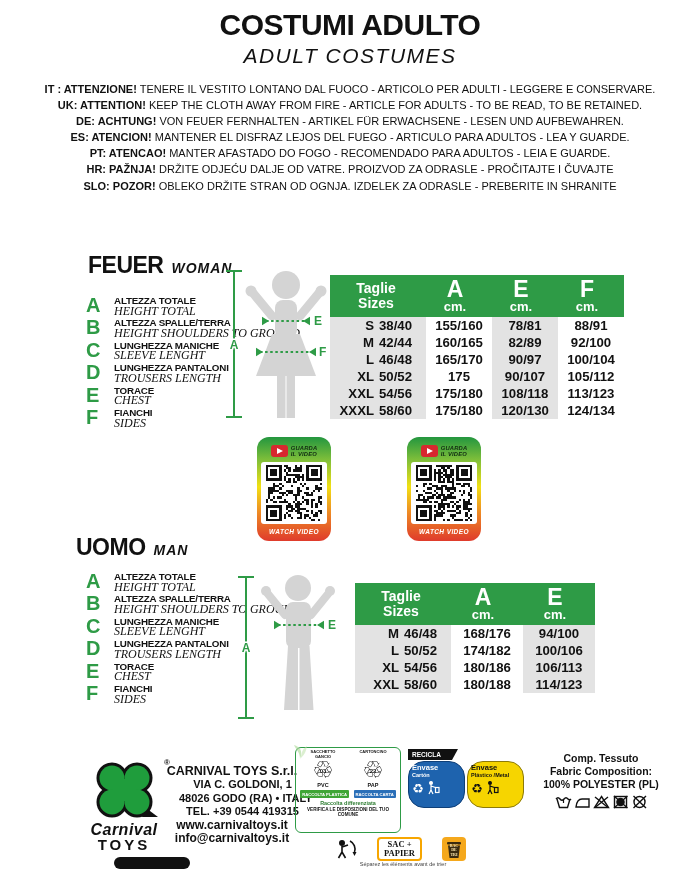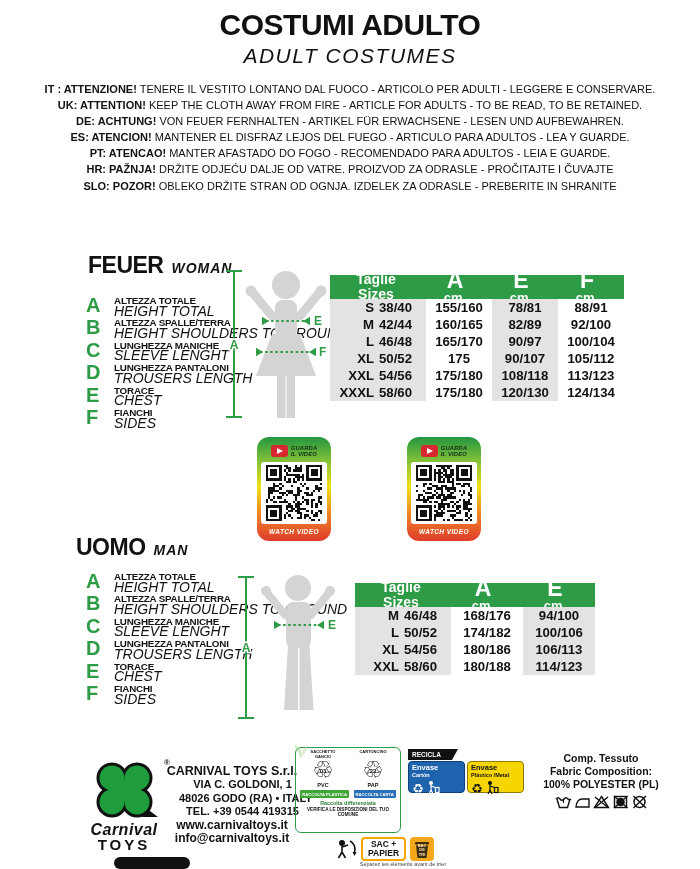--- a/index.html
+++ b/index.html
@@ -22,25 +22,25 @@
   .sh-it{font-size:23px;font-weight:900;letter-spacing:-.5px;}
   .sh-en{font-size:14px;font-style:italic;font-weight:700;margin-left:8px;letter-spacing:1px;}
 
   
   .legend{position:absolute;width:150px;}
   .legend-item{position:relative;height:22.4px;}
   .legend-letter{position:absolute;left:0;top:0;font-size:20px;font-weight:900;
                  color:#2e9b46;line-height:19px;}
   .legend-text{margin-left:28px;}
   .l-it{font-size:9.8px;font-weight:800;line-height:10.6px;letter-spacing:-.2px;white-space:nowrap;}
-  .l-en{font-size:14px;font-style:italic;line-height:9.6px;white-space:nowrap;}
+  .l-en{font-size:12px;font-style:italic;line-height:9.6px;white-space:nowrap;font-family:Liberation Serif, serif;}
 
   
   .st{position:absolute;}
-  .st-head{display:flex;background:#2e9b46;color:#fff;height:24px;}
+  .st-head{display:flex;background:#2e9b46;color:#fff;height:42px;}
   .cell{display:flex;align-items:center;justify-content:center;}
   .c-sizes{width:92px;}
   .t-woman .c-val{width:66px;}
   .t-man  .c-val{width:72px;}
   .h-sizes{flex-direction:column;font-size:14px;font-weight:600;line-height:15px;}
   .h-val{flex-direction:column;}
   .h-letter{font-size:23px;font-weight:800;line-height:21px;}
   .h-cm{font-size:13px;font-weight:700;line-height:13px;}
   .st-row{display:flex;height:17px;font-size:13.2px;}
   .r-sizes{justify-content:flex-start;padding-left:4px;}
@@ -95,36 +95,36 @@
   .bg-blue{background:#2a6fb8;}
   .gb-diff{font-size:5.4px;font-weight:800;color:#2e7d32;margin-top:2px;}
   .gb-verify{font-size:4.6px;font-weight:700;margin-top:1px;}
   .leaf-dec{position:absolute;left:-4px;top:-6px;opacity:.55;}
 
   .recicla{position:absolute;left:408px;top:749px;width:120px;}
   .rc-title{width:50px;height:11px;background:#111;color:#fff;font-size:6.5px;font-weight:800;
             display:flex;align-items:center;padding-left:4px;box-sizing:border-box;
             clip-path:polygon(0 0,100% 0,88% 100%,0 100%);}
   .rc-boxes{display:flex;gap:2px;margin-top:1px;}
-  .rc-box{width:57px;height:32px;border-radius:4px;box-sizing:border-box;padding:2px 3px;text-align:left;}
+  .rc-box{width:57px;height:47px;border-radius:16px;box-sizing:border-box;padding:2px 3px;text-align:left;}
   .rc-blue{background:#1e63ae;border:1.5px solid #0e3f78;color:#fff;}
   .rc-yellow{background:#f6d500;border:1.5px solid #8c7a08;color:#111;}
   .rc-l1{font-size:7.5px;font-weight:800;line-height:8px;}
   .rc-l2{font-size:5.5px;font-weight:600;line-height:6px;}
   .rc-icons{display:flex;align-items:center;gap:3px;margin-top:3px;}
   .rc-recycle{font-family:"DejaVu Sans",sans-serif;font-size:13px;line-height:13px;}
 
   .comp{position:absolute;left:536px;top:752px;width:130px;text-align:center;}
   .comp-line{font-size:10.5px;font-weight:800;line-height:13px;white-space:nowrap;}
   .care-row{display:flex;justify-content:center;gap:2px;margin-top:3px;}
 
   .made{position:absolute;left:486px;top:838px;font-size:20px;font-weight:900;
         font-style:italic;letter-spacing:-.3px;white-space:nowrap;}
 
-  .sac-row{position:absolute;left:333px;top:837px;display:flex;align-items:center;gap:4px;}
+  .sac-row{position:absolute;left:333px;top:837px;display:flex;align-items:center;gap:20px;font-family:Liberation Serif, serif;}
   .sac-box{border:2px solid #f7a600;border-radius:4px;background:#fff;padding:1px 5px;
            text-align:center;}
   .sac-l{font-size:8.5px;font-weight:900;line-height:9px;white-space:nowrap;}
   .bin-tile{width:24px;height:24px;background:#f5a81c;border-radius:4px;position:relative;
             display:flex;align-items:center;justify-content:center;}
   .bin-text{position:absolute;left:0;right:0;top:7px;text-align:center;color:#ffe9b0;
             font-size:4px;font-weight:800;line-height:4.4px;}
   .sac-caption{position:absolute;left:338px;top:861px;width:130px;text-align:center;
                font-size:5.5px;color:#444;}
   .barcode{position:absolute;left:114px;top:857px;width:76px;height:12px;background:#111;

